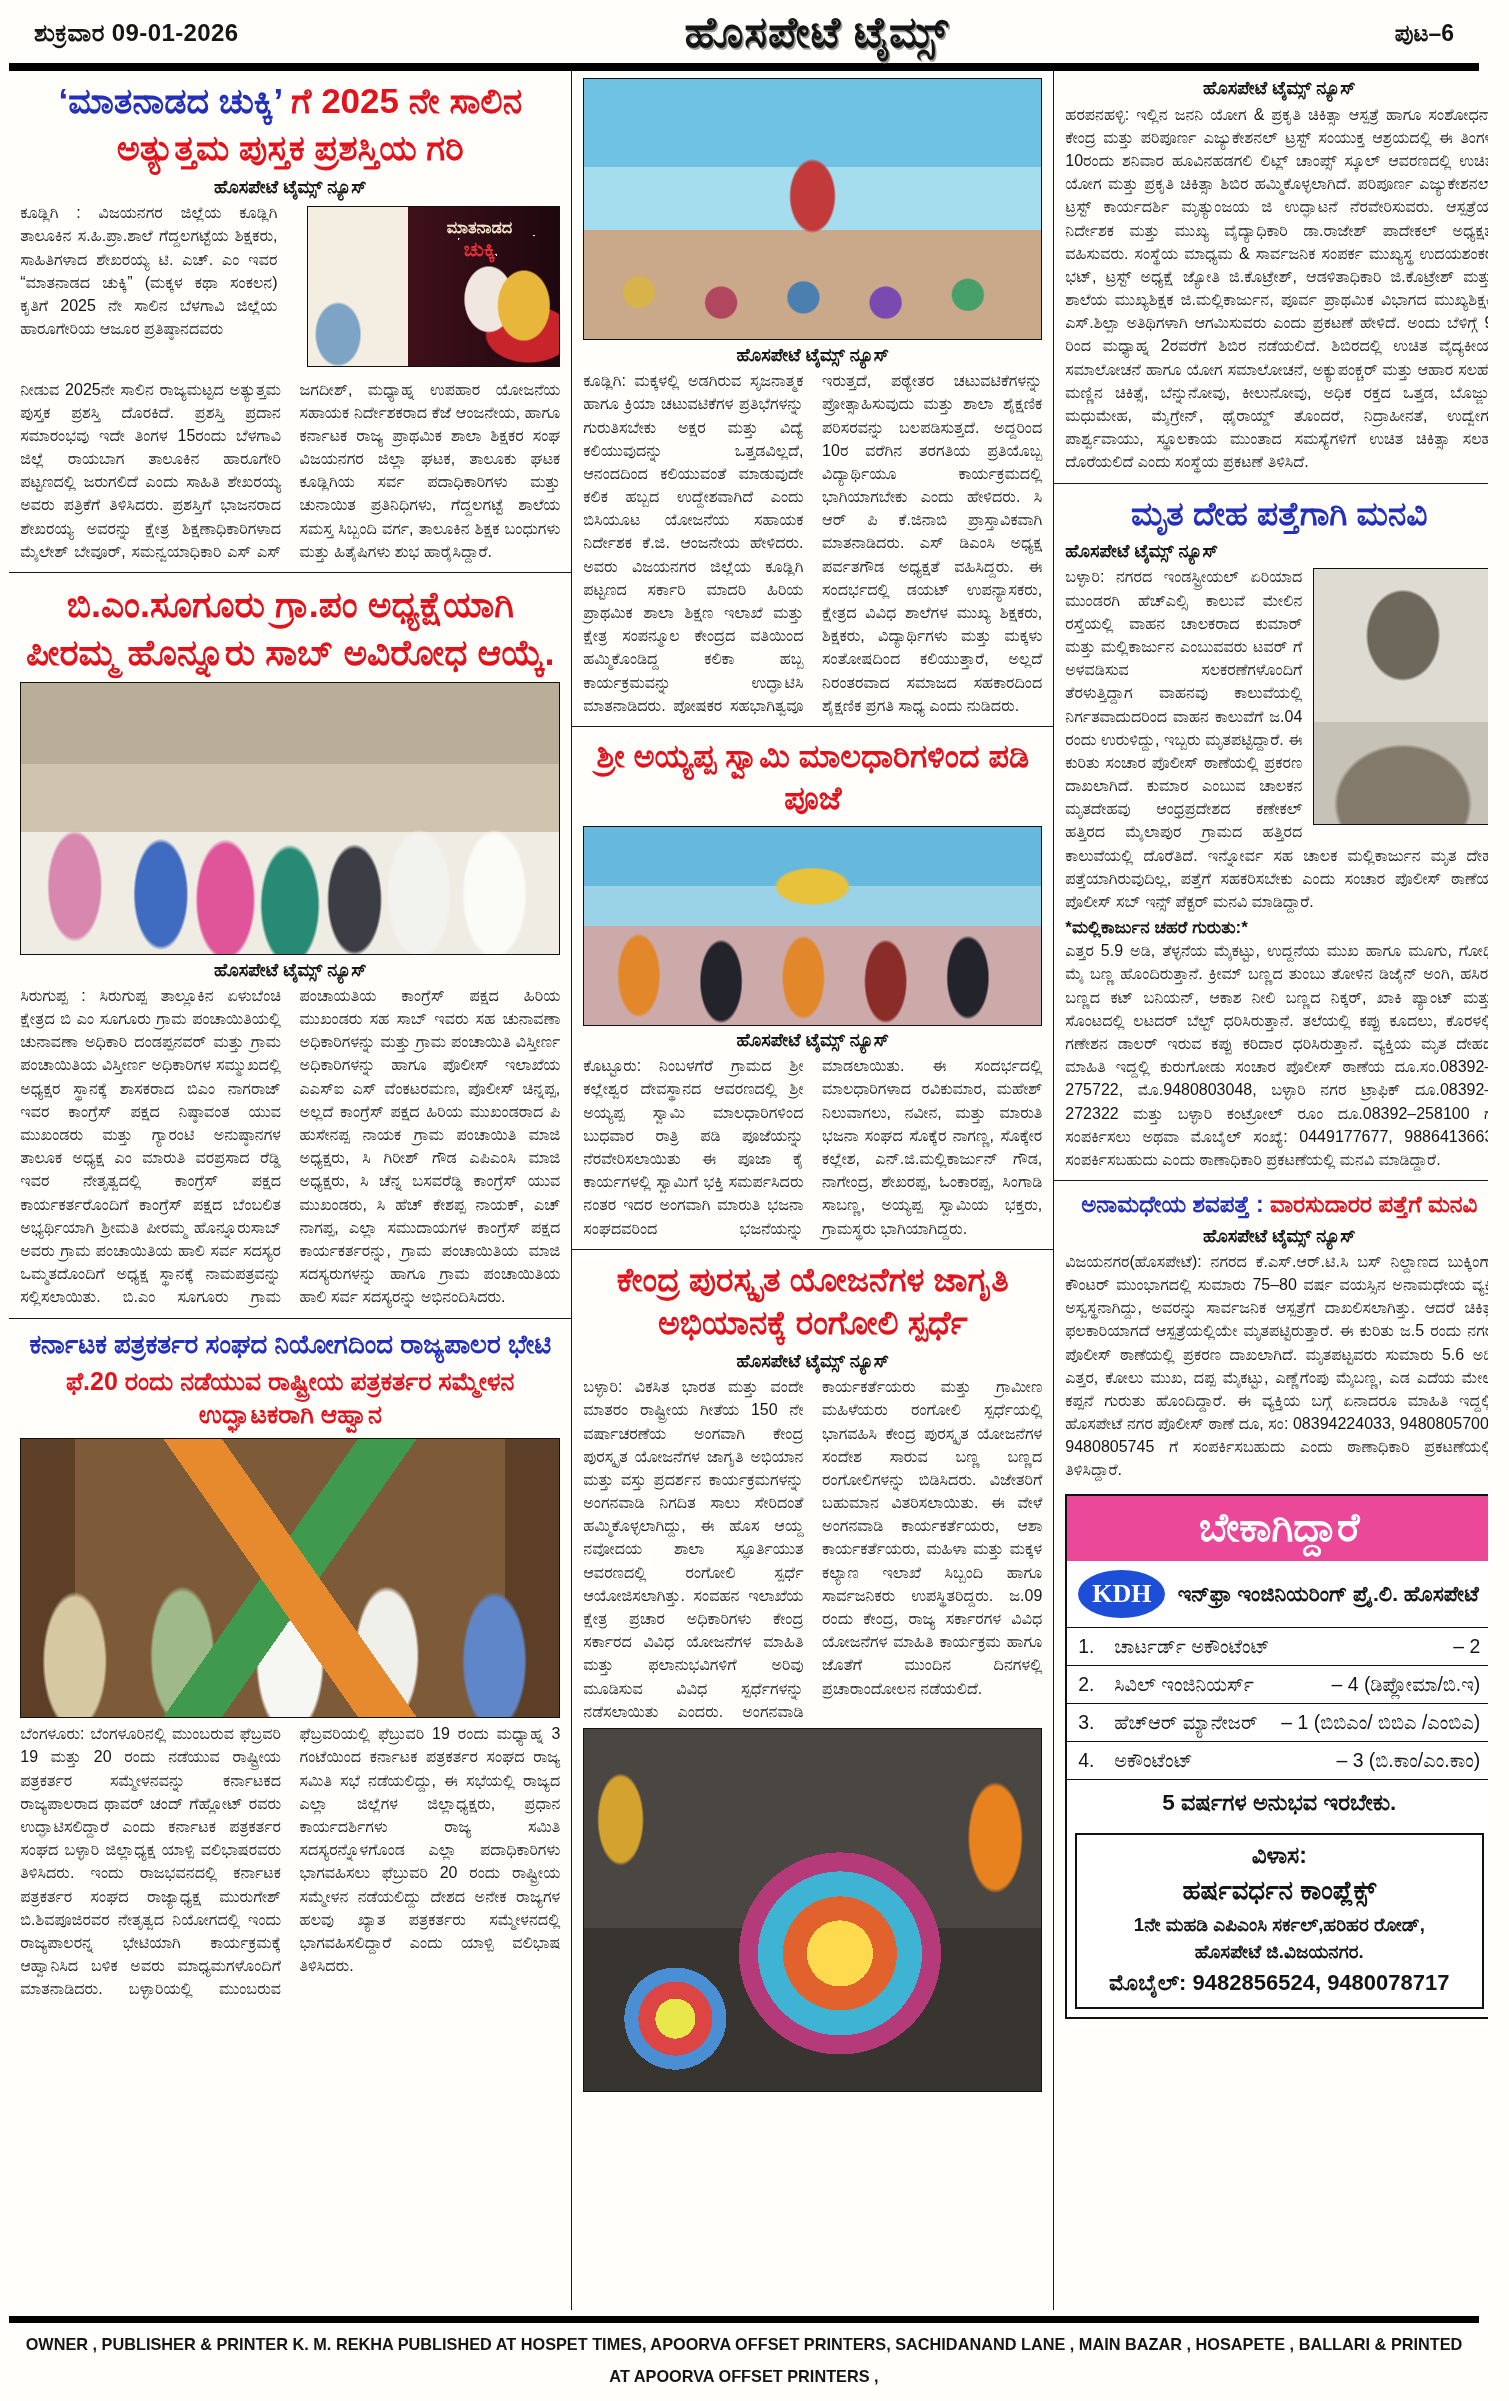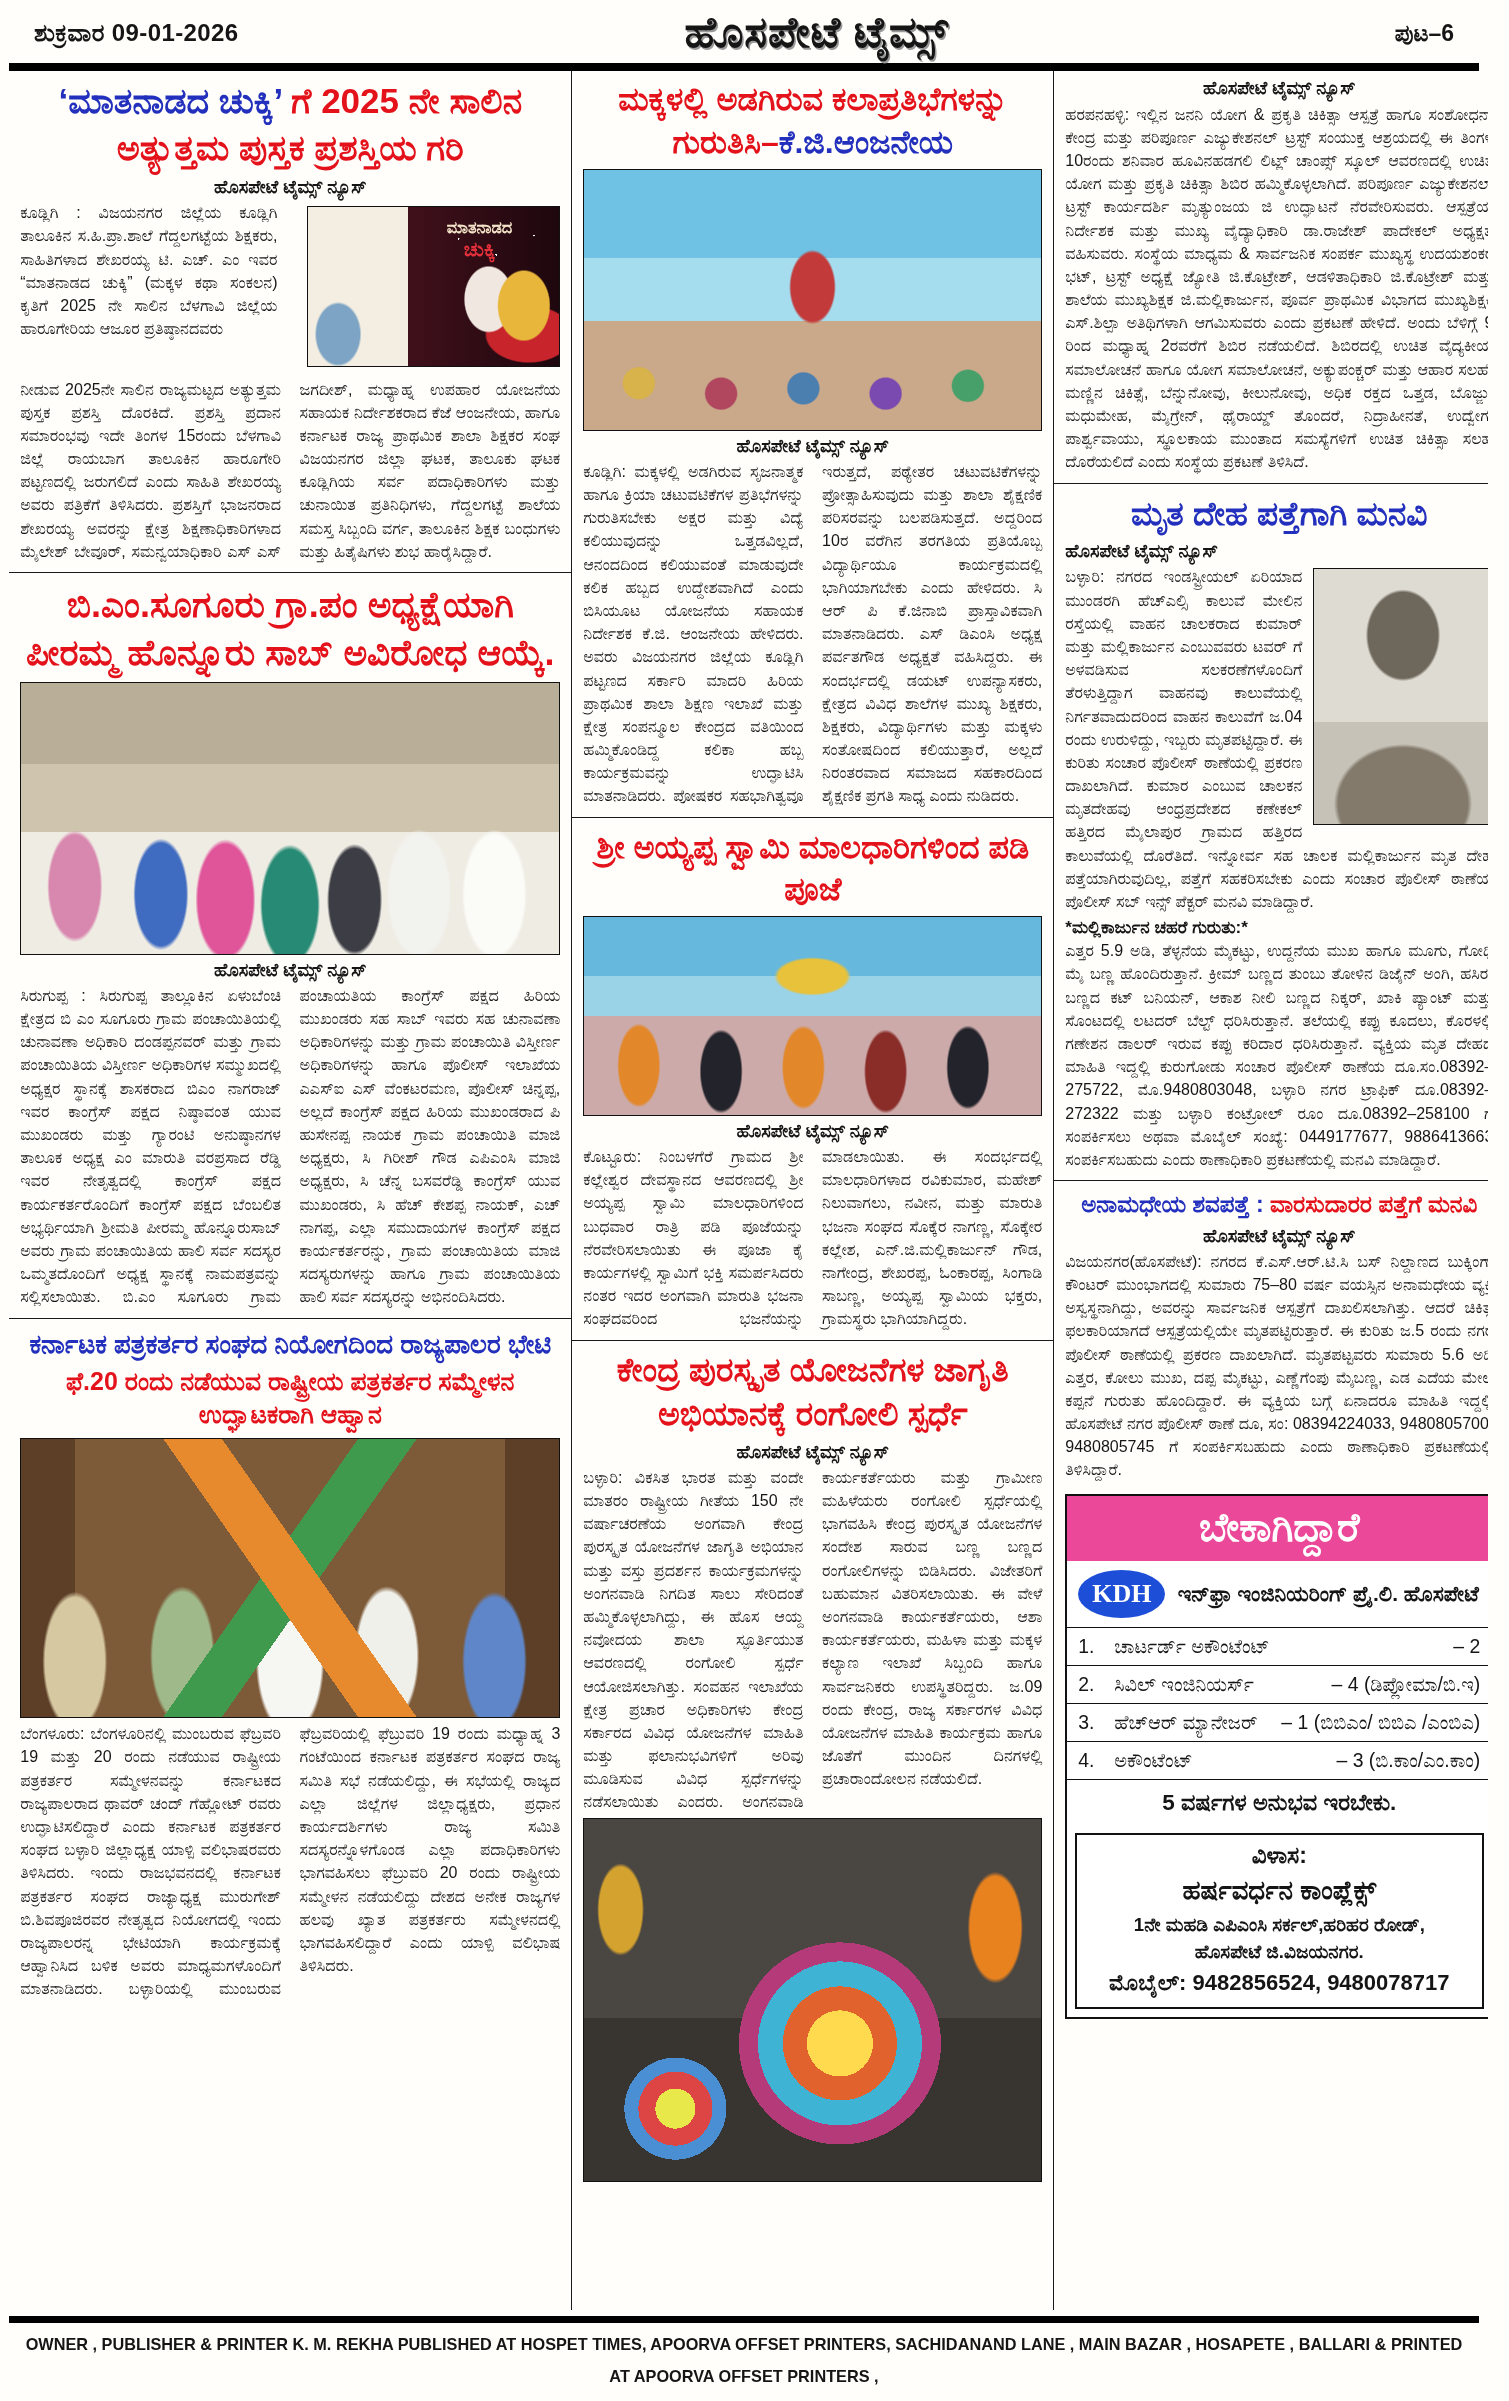--- a/index.html
+++ b/index.html
@@ -193,21 +193,20 @@
           </h1>
         <div class="photo ph-gov"></div>
         <div class="body cols2">ಬೆಂಗಳೂರು: ಬೆಂಗಳೂರಿನಲ್ಲಿ ಮುಂಬರುವ ಫೆಬ್ರವರಿ 19 ಮತ್ತು 20 ರಂದು ನಡೆಯುವ ರಾಷ್ಟ್ರೀಯ ಪತ್ರಕರ್ತರ ಸಮ್ಮೇಳನವನ್ನು ಕರ್ನಾಟಕದ ರಾಜ್ಯಪಾಲರಾದ ಥಾವರ್ ಚಂದ್ ಗೆಹ್ಲೋಟ್ ರವರು ಉದ್ಘಾಟಿಸಲಿದ್ದಾರೆ ಎಂದು ಕರ್ನಾಟಕ ಪತ್ರಕರ್ತರ ಸಂಘದ ಬಳ್ಳಾರಿ ಜಿಲ್ಲಾಧ್ಯಕ್ಷ ಯಾಳ್ಪಿ ವಲಿಭಾಷರವರು ತಿಳಿಸಿದರು. ಇಂದು ರಾಜಭವನದಲ್ಲಿ ಕರ್ನಾಟಕ ಪತ್ರಕರ್ತರ ಸಂಘದ ರಾಜ್ಯಾಧ್ಯಕ್ಷ ಮುರುಗೇಶ್ ಬಿ.ಶಿವಪೂಜಿರವರ ನೇತೃತ್ವದ ನಿಯೋಗದಲ್ಲಿ ಇಂದು ರಾಜ್ಯಪಾಲರನ್ನ ಭೇಟಿಯಾಗಿ ಕಾರ್ಯಕ್ರಮಕ್ಕೆ ಆಹ್ವಾನಿಸಿದ ಬಳಿಕ ಅವರು ಮಾಧ್ಯಮಗಳೊಂದಿಗೆ ಮಾತನಾಡಿದರು. ಬಳ್ಳಾರಿಯಲ್ಲಿ ಮುಂಬರುವ ಫೆಬ್ರವರಿಯಲ್ಲಿ ಫೆಬ್ರುವರಿ 19 ರಂದು ಮಧ್ಯಾಹ್ನ 3 ಗಂಟೆಯಿಂದ ಕರ್ನಾಟಕ ಪತ್ರಕರ್ತರ ಸಂಘದ ರಾಜ್ಯ ಸಮಿತಿ ಸಭೆ ನಡೆಯಲಿದ್ದು, ಈ ಸಭೆಯಲ್ಲಿ ರಾಜ್ಯದ ಎಲ್ಲಾ ಜಿಲ್ಲೆಗಳ ಜಿಲ್ಲಾಧ್ಯಕ್ಷರು, ಪ್ರಧಾನ ಕಾರ್ಯದರ್ಶಿಗಳು ರಾಜ್ಯ ಸಮಿತಿ ಸದಸ್ಯರನ್ನೊಳಗೊಂಡ ಎಲ್ಲಾ ಪದಾಧಿಕಾರಿಗಳು ಭಾಗವಹಿಸಲು ಫೆಬ್ರುವರಿ 20 ರಂದು ರಾಷ್ಟ್ರೀಯ ಸಮ್ಮೇಳನ ನಡೆಯಲಿದ್ದು ದೇಶದ ಅನೇಕ ರಾಜ್ಯಗಳ ಹಲವು ಖ್ಯಾತ ಪತ್ರಕರ್ತರು ಸಮ್ಮೇಳನದಲ್ಲಿ ಭಾಗವಹಿಸಲಿದ್ದಾರೆ ಎಂದು ಯಾಳ್ಪಿ ವಲಿಭಾಷ ತಿಳಿಸಿದರು.</div>
       </article>
 
     </div>
 
     <div class="col">
 
       <article>
-        <h1 class="hl hl-d"><span class="red">ಮಕ್ಕಳಲ್ಲಿ ಅಡಗಿರುವ ಕಲಾಪ್ರತಿಭೆಗಳನ್ನು ಗುರುತಿಸಿ–</span><span class="blue">ಕೆ.ಜಿ.ಆಂಜನೇಯ</span></h1>
         <div class="photo ph-stage"></div>
         <div class="byline">ಹೊಸಪೇಟೆ ಟೈಮ್ಸ್ ನ್ಯೂಸ್</div>
         <div class="body cols2">ಕೂಡ್ಲಿಗಿ: ಮಕ್ಕಳಲ್ಲಿ ಅಡಗಿರುವ ಸೃಜನಾತ್ಮಕ ಹಾಗೂ ಕ್ರಿಯಾ ಚಟುವಟಿಕೆಗಳ ಪ್ರತಿಭೆಗಳನ್ನು ಗುರುತಿಸಬೇಕು ಅಕ್ಷರ ಮತ್ತು ವಿದ್ಯೆ ಕಲಿಯುವುದನ್ನು ಒತ್ತಡವಿಲ್ಲದೆ, ಆನಂದದಿಂದ ಕಲಿಯುವಂತೆ ಮಾಡುವುದೇ ಕಲಿಕ ಹಬ್ಬದ ಉದ್ದೇಶವಾಗಿದೆ ಎಂದು ಬಿಸಿಯೂಟ ಯೋಜನೆಯ ಸಹಾಯಕ ನಿರ್ದೇಶಕ ಕೆ.ಜಿ. ಆಂಜನೇಯ ಹೇಳಿದರು. ಅವರು ವಿಜಯನಗರ ಜಿಲ್ಲೆಯ ಕೂಡ್ಲಿಗಿ ಪಟ್ಟಣದ ಸರ್ಕಾರಿ ಮಾದರಿ ಹಿರಿಯ ಪ್ರಾಥಮಿಕ ಶಾಲಾ ಶಿಕ್ಷಣ ಇಲಾಖೆ ಮತ್ತು ಕ್ಷೇತ್ರ ಸಂಪನ್ಮೂಲ ಕೇಂದ್ರದ ವತಿಯಿಂದ ಹಮ್ಮಿಕೊಂಡಿದ್ದ ಕಲಿಕಾ ಹಬ್ಬ ಕಾರ್ಯಕ್ರಮವನ್ನು ಉದ್ಘಾಟಿಸಿ ಮಾತನಾಡಿದರು. ಪೋಷಕರ ಸಹಭಾಗಿತ್ವವೂ ಇರುತ್ತದೆ, ಪಠ್ಯೇತರ ಚಟುವಟಿಕೆಗಳನ್ನು ಪ್ರೋತ್ಸಾಹಿಸುವುದು ಮತ್ತು ಶಾಲಾ ಶೈಕ್ಷಣಿಕ ಪರಿಸರವನ್ನು ಬಲಪಡಿಸುತ್ತದೆ. ಅದ್ದರಿಂದ 10ರ ವರೆಗಿನ ತರಗತಿಯ ಪ್ರತಿಯೊಬ್ಬ ವಿದ್ಯಾರ್ಥಿಯೂ ಕಾರ್ಯಕ್ರಮದಲ್ಲಿ ಭಾಗಿಯಾಗಬೇಕು ಎಂದು ಹೇಳಿದರು. ಸಿ ಆರ್ ಪಿ ಕೆ.ಜಿನಾಬಿ ಪ್ರಾಸ್ತಾವಿಕವಾಗಿ ಮಾತನಾಡಿದರು. ಎಸ್ ಡಿಎಂಸಿ ಅಧ್ಯಕ್ಷ ಪರ್ವತಗೌಡ ಅಧ್ಯಕ್ಷತೆ ವಹಿಸಿದ್ದರು. ಈ ಸಂದರ್ಭದಲ್ಲಿ ಡಯಟ್ ಉಪನ್ಯಾಸಕರು, ಕ್ಷೇತ್ರದ ವಿವಿಧ ಶಾಲೆಗಳ ಮುಖ್ಯ ಶಿಕ್ಷಕರು, ಶಿಕ್ಷಕರು, ವಿದ್ಯಾರ್ಥಿಗಳು ಮತ್ತು ಮಕ್ಕಳು ಸಂತೋಷದಿಂದ ಕಲಿಯುತ್ತಾರೆ, ಅಲ್ಲದೆ ನಿರಂತರವಾದ ಸಮಾಜದ ಸಹಕಾರದಿಂದ ಶೈಕ್ಷಣಿಕ ಪ್ರಗತಿ ಸಾಧ್ಯ ಎಂದು ನುಡಿದರು.</div>
       </article>
 
       <div class="rule"></div>
 
       <article>
         <h1 class="hl hl-e red">ಶ್ರೀ ಅಯ್ಯಪ್ಪ ಸ್ವಾಮಿ ಮಾಲಧಾರಿಗಳಿಂದ ಪಡಿ ಪೂಜೆ</h1>
         <div class="photo ph-devotees"></div>

